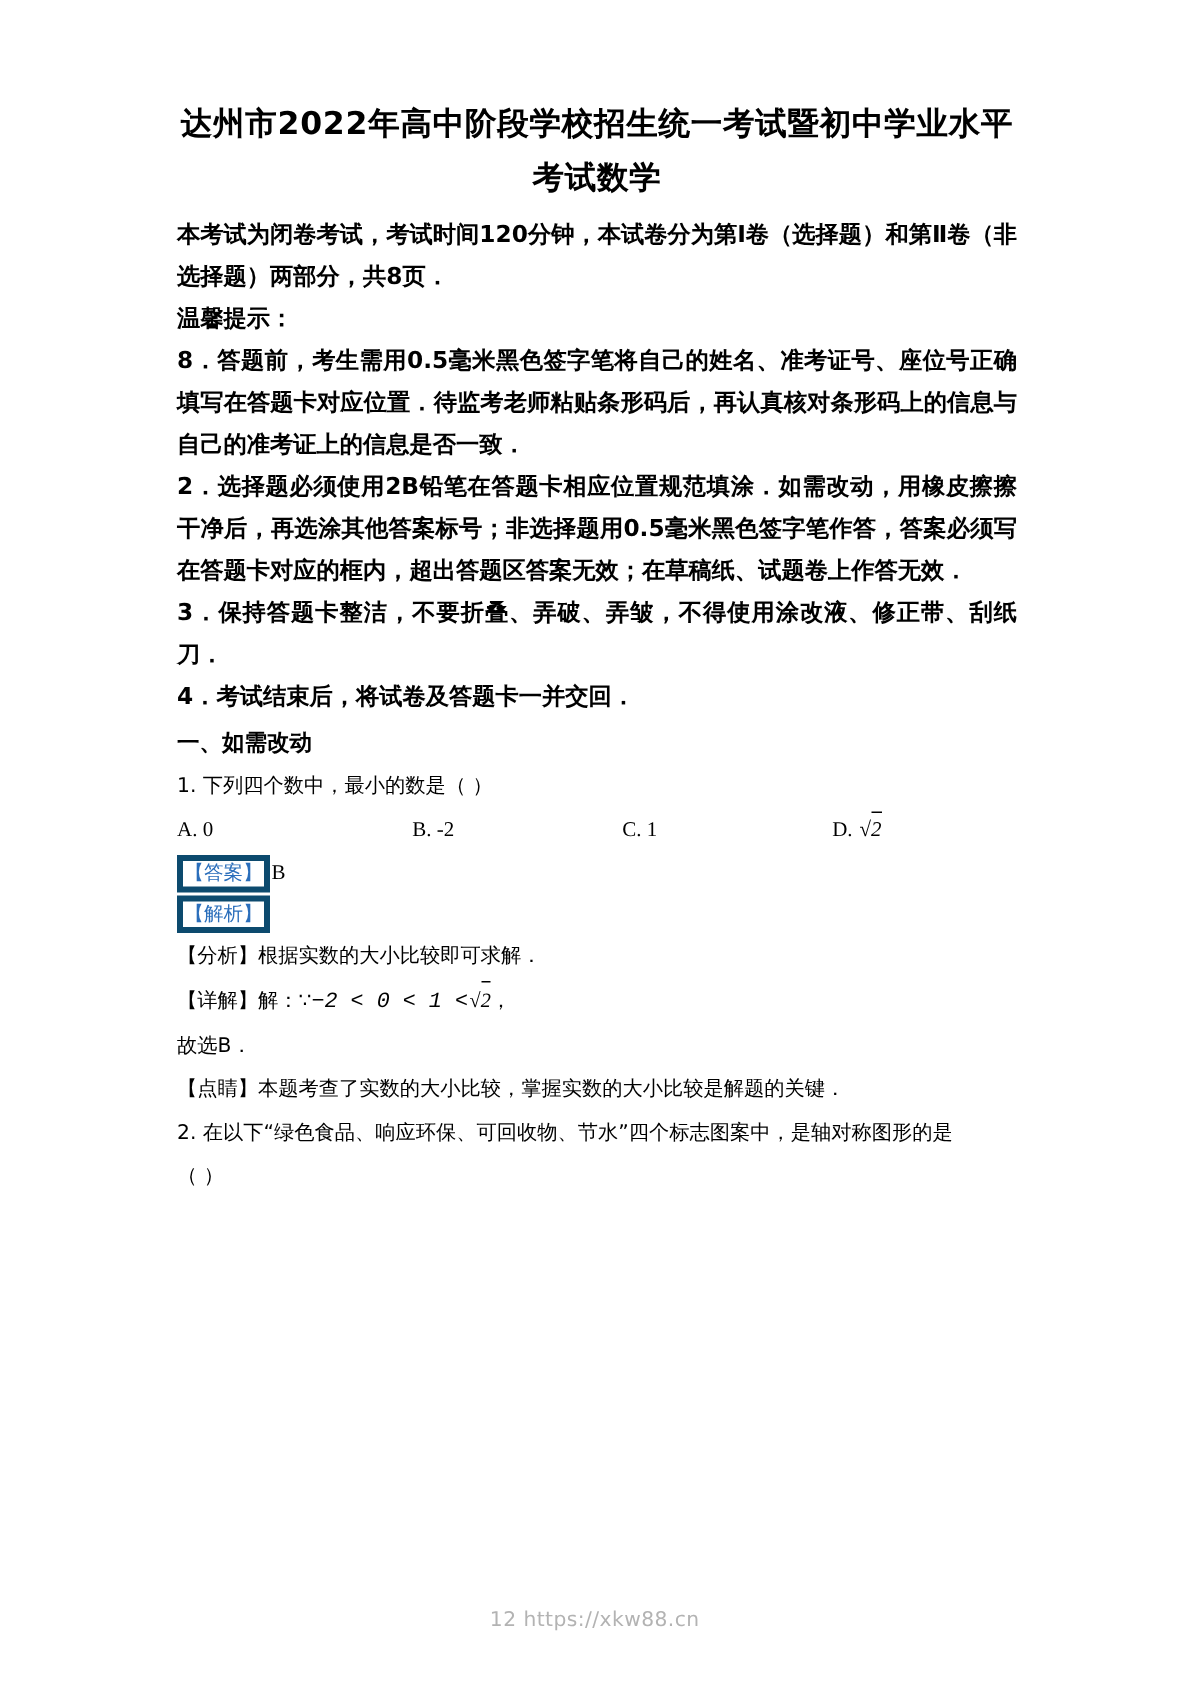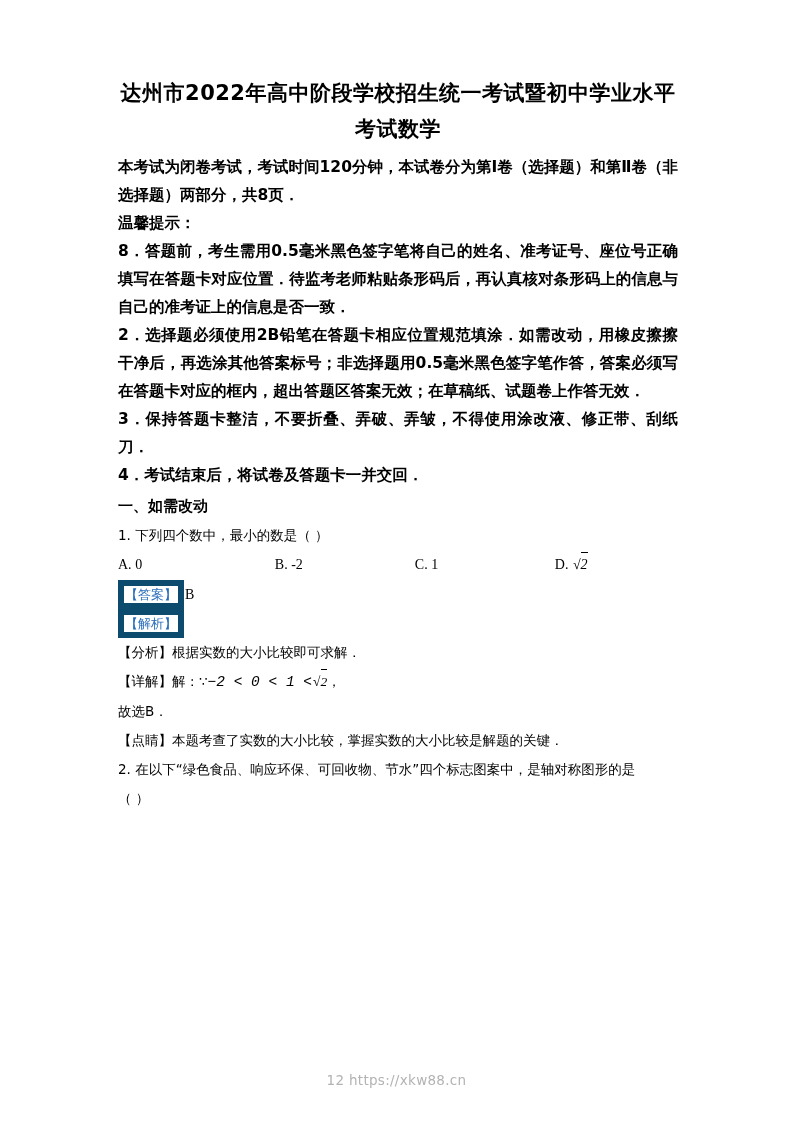--- a/index.html
+++ b/index.html
@@ -18,21 +18,21 @@
     position: absolute;
     left: 0; top: 0;
     width: 793px;
     height: 1122px;
     background: #fff;
     overflow: hidden;
   }
   .content {
     position: absolute;
     left: 118px;
-    top: 75px;
+    top: 64px;
     width: 560px;
   }
   h1.doc-title {
     font-family: "DejaVu Sans", sans-serif;
     font-weight: bold;
     font-size: 21px;
     line-height: 36px;
     text-align: center;
     margin: 0 0 6px 0;
     letter-spacing: 0.5px;
@@ -86,21 +86,21 @@
   .options .opt.c { flex: 0 0 25%; }
   .options .opt.d { flex: 0 0 22%; }
   .ans {
     color: #2a6ebb;
     font-family: "DejaVu Sans", sans-serif;
     font-size: 13px;
     line-height: 27px;
     margin: 0;
   }
   .ans .tag {
-    border: 6px solid #0c4a6e;
+    border: 4px solid #0c4a6e;
     padding: 0 1px;
     margin-right: 1px;
     display: inline-block;
     line-height: 17px;
   }
   .ans .val {
     color: #000;
     font-family: "Liberation Serif", serif;
     font-size: 14px;
   }

